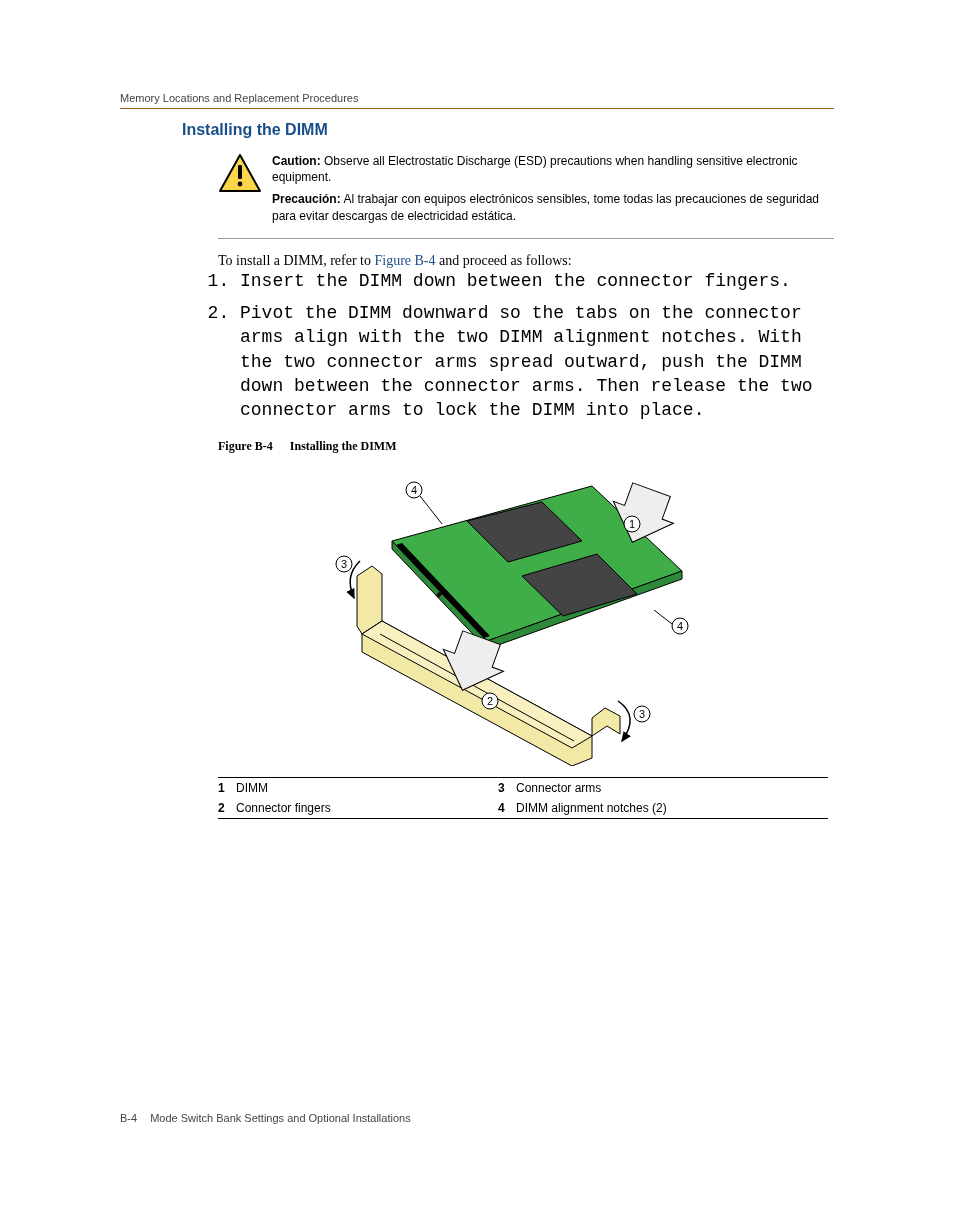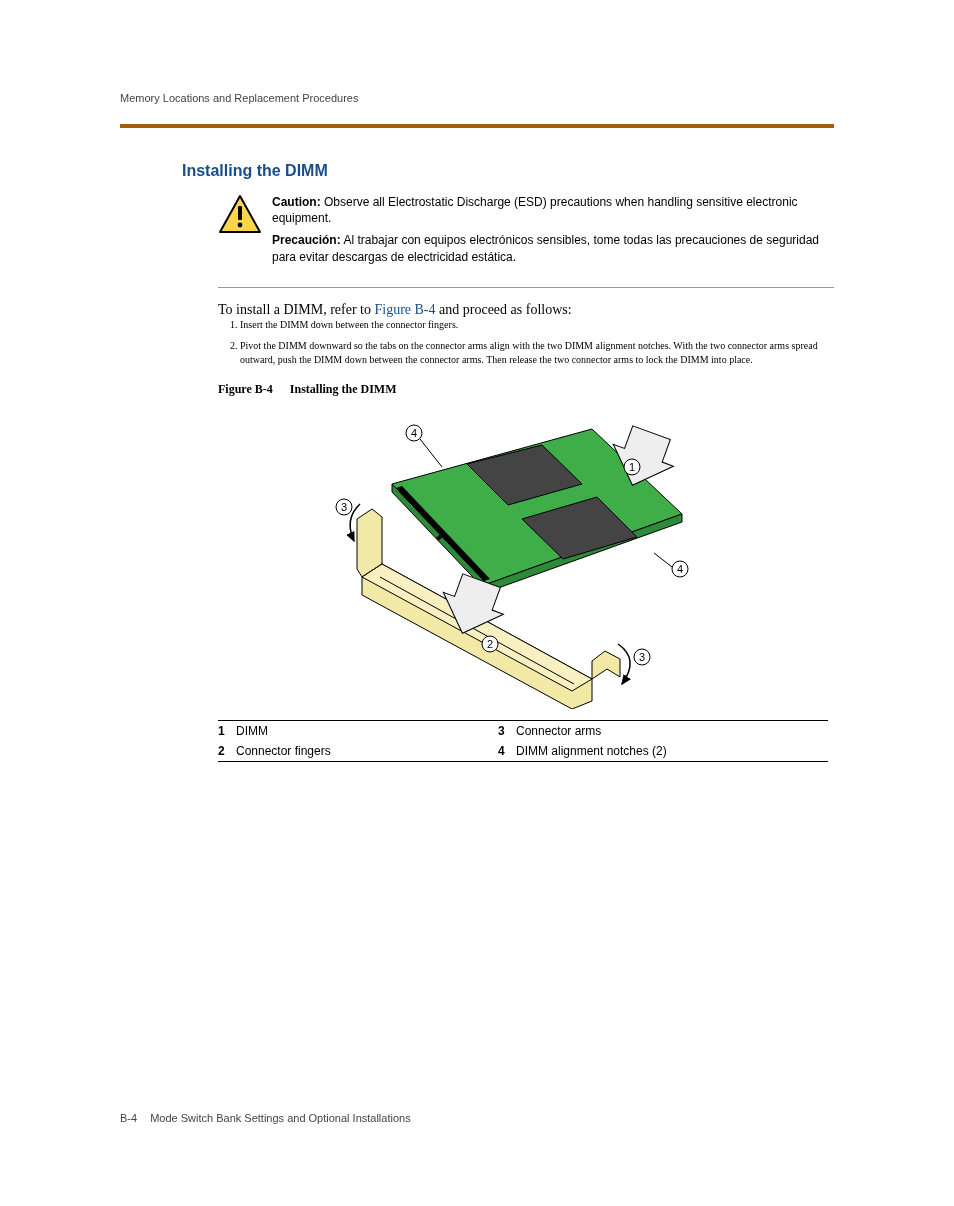--- a/index.html
+++ b/index.html
@@ -11,38 +11,38 @@
       position: relative;
       font-size: 13px;
       color: #000;
     }
     .page {
       padding: 92px 120px 0 120px;
     }
     .header-line {
       font-size: 11px;
       color: #444;
-      border-bottom: 4px solid #a16207;
-      padding-bottom: 20px;
-      margin-bottom: 34px;
+      border-bottom: 1px solid #a16207;
+      padding-bottom: 4px;
+      margin-bottom: 12px;
     }
     .section-title {
       font-size: 16px;
       font-weight: bold;
       color: #1a4e8a;
       margin-left: 62px;
       margin-bottom: 14px;
     }
     .caution-block {
       display: flex;
       margin-left: 98px;
       margin-right: 0;
       margin-bottom: 10px;
       border-bottom: 1px solid #999;
-      padding-bottom: 16px;
+      padding-bottom: 8px;
     }
     .caution-icon {
       flex-shrink: 0;
       margin-right: 10px;
     }
     .caution-text {
       font-size: 12px;
       line-height: 1.35;
     }
     .caution-text p {
@@ -53,22 +53,22 @@
     }
     .intro {
       margin-left: 98px;
       font-family: 'Book Antiqua', Palatino, serif;
       font-size: 14px;
       margin-top: 14px;
     }
     .link { color: #1a4e8a; }
     ol.steps {
       margin-left: 98px;
-      font-family: Liberation Serif, serif;
-      font-size: 10px;
+      font-family: Liberation Mono, monospace;
+      font-size: 18px;
       line-height: 1.35;
       padding-left: 22px;
     }
     ol.steps li {
       margin-bottom: 8px;
     }
     .figure-caption {
       margin-left: 98px;
       font-weight: bold;
       font-size: 12px;

